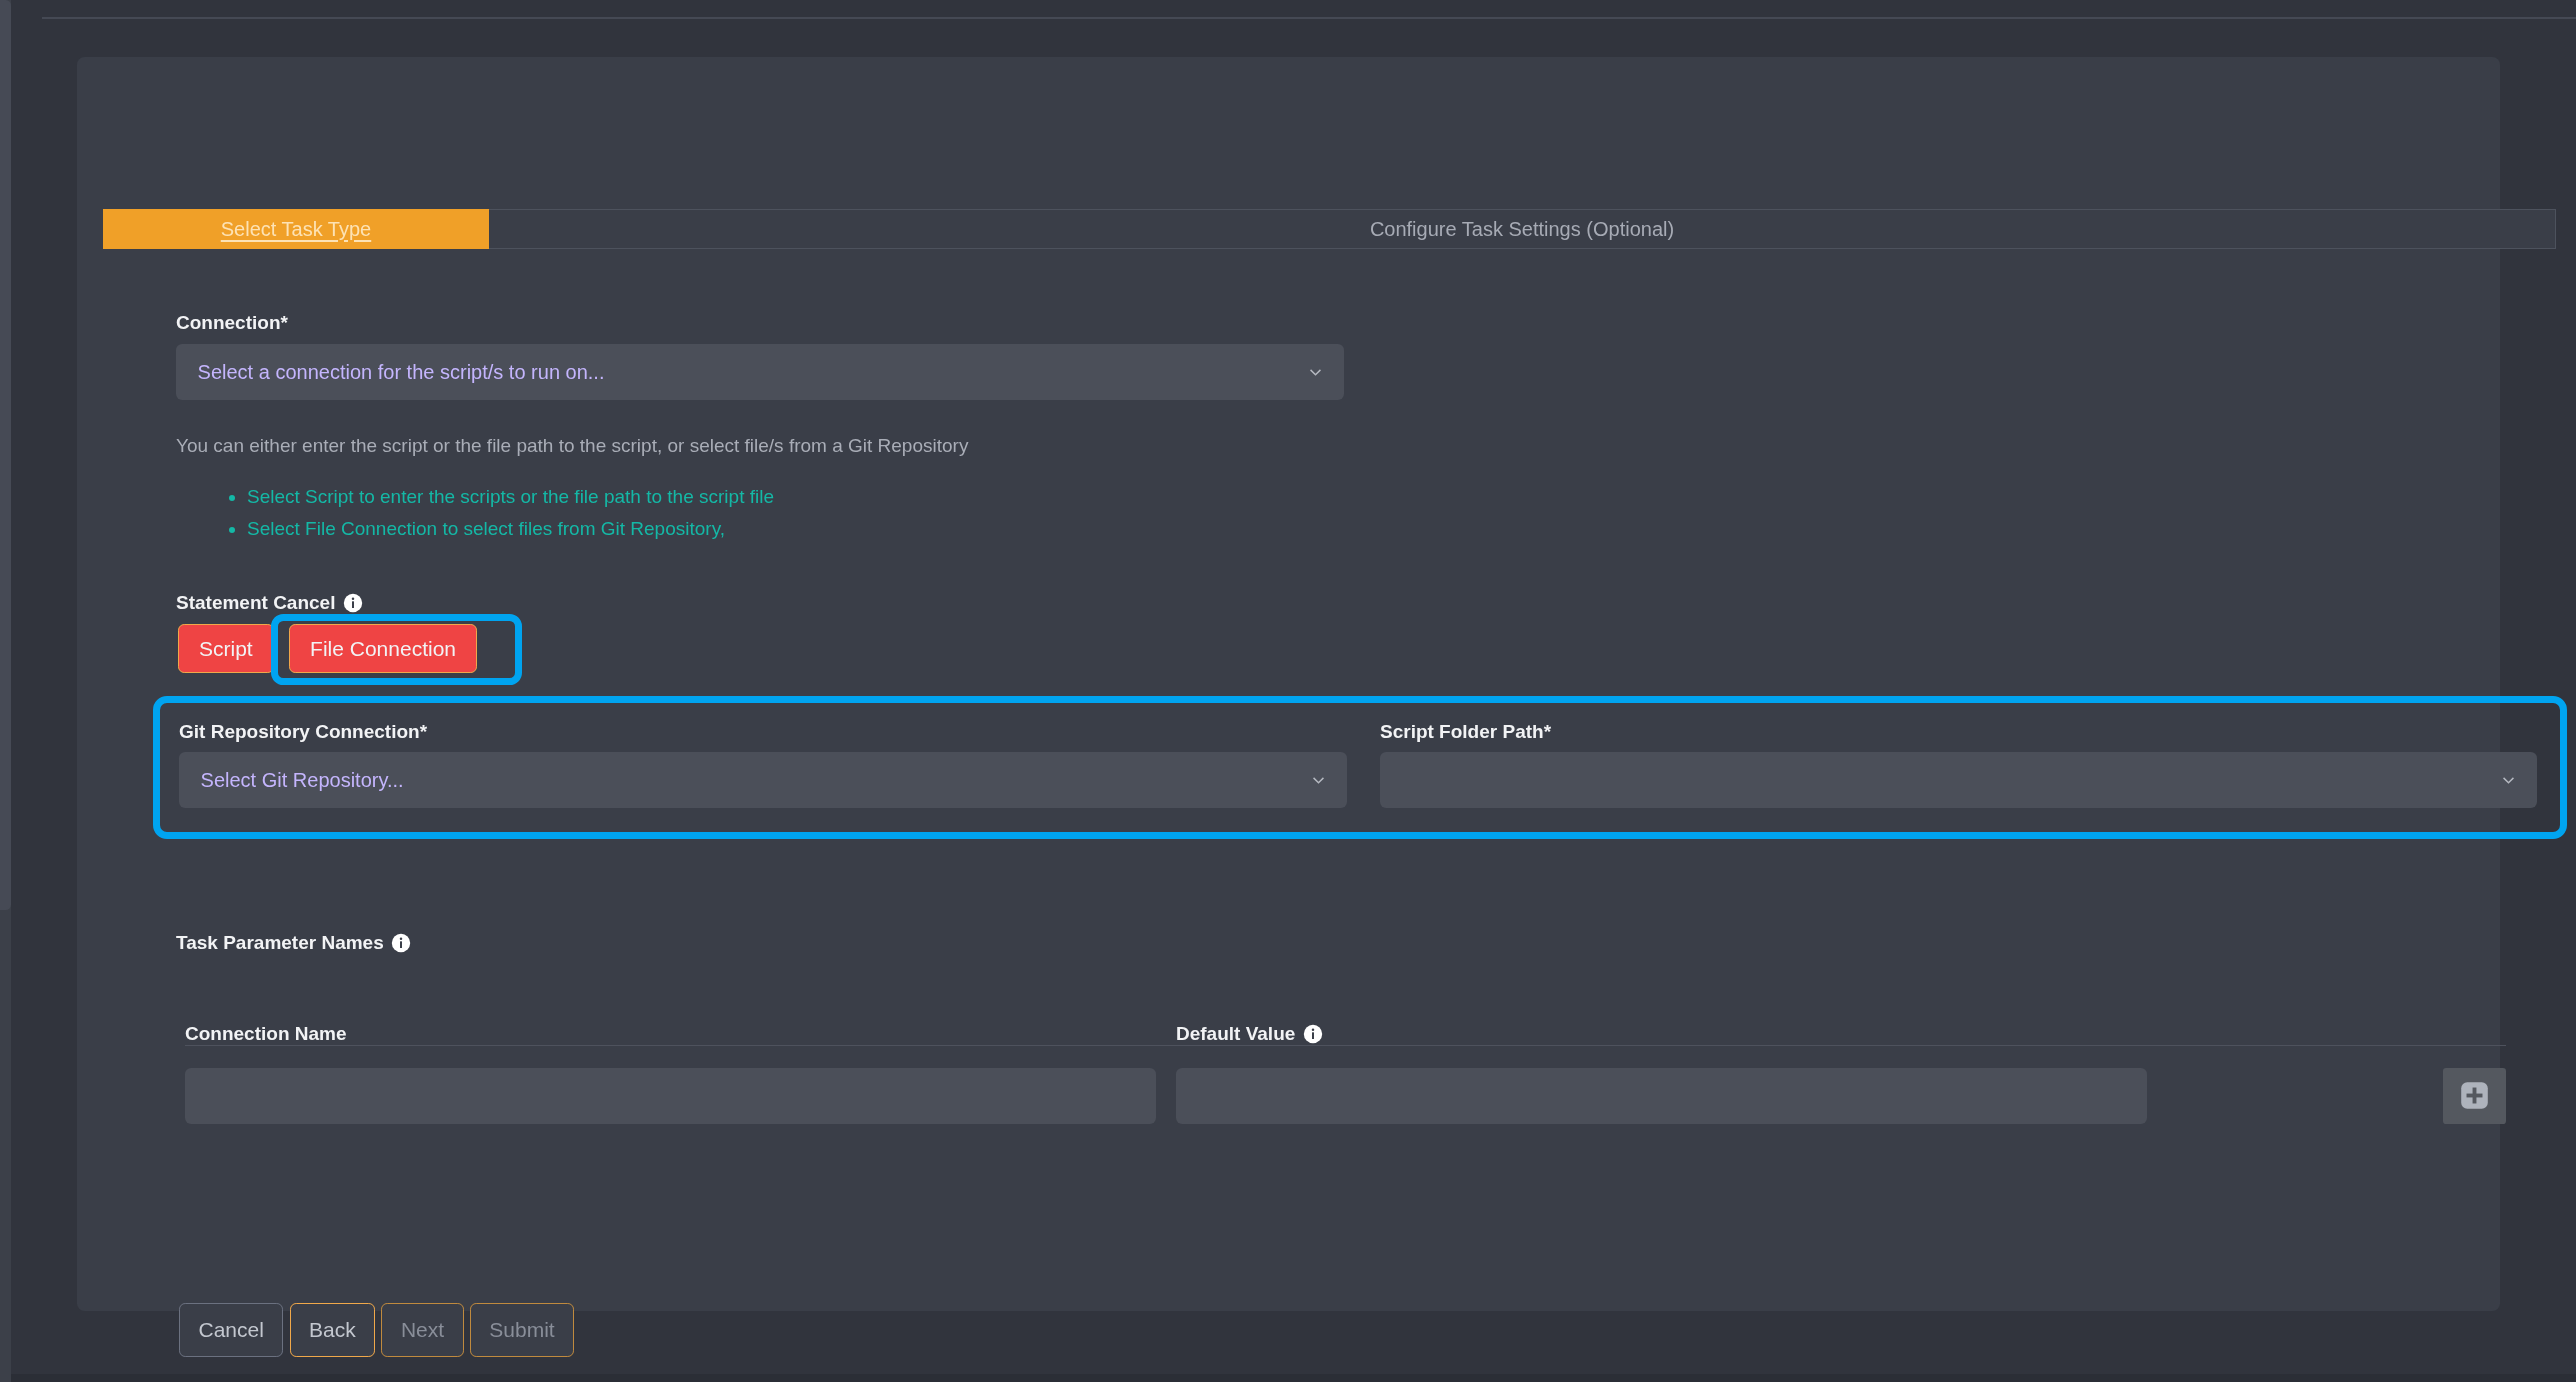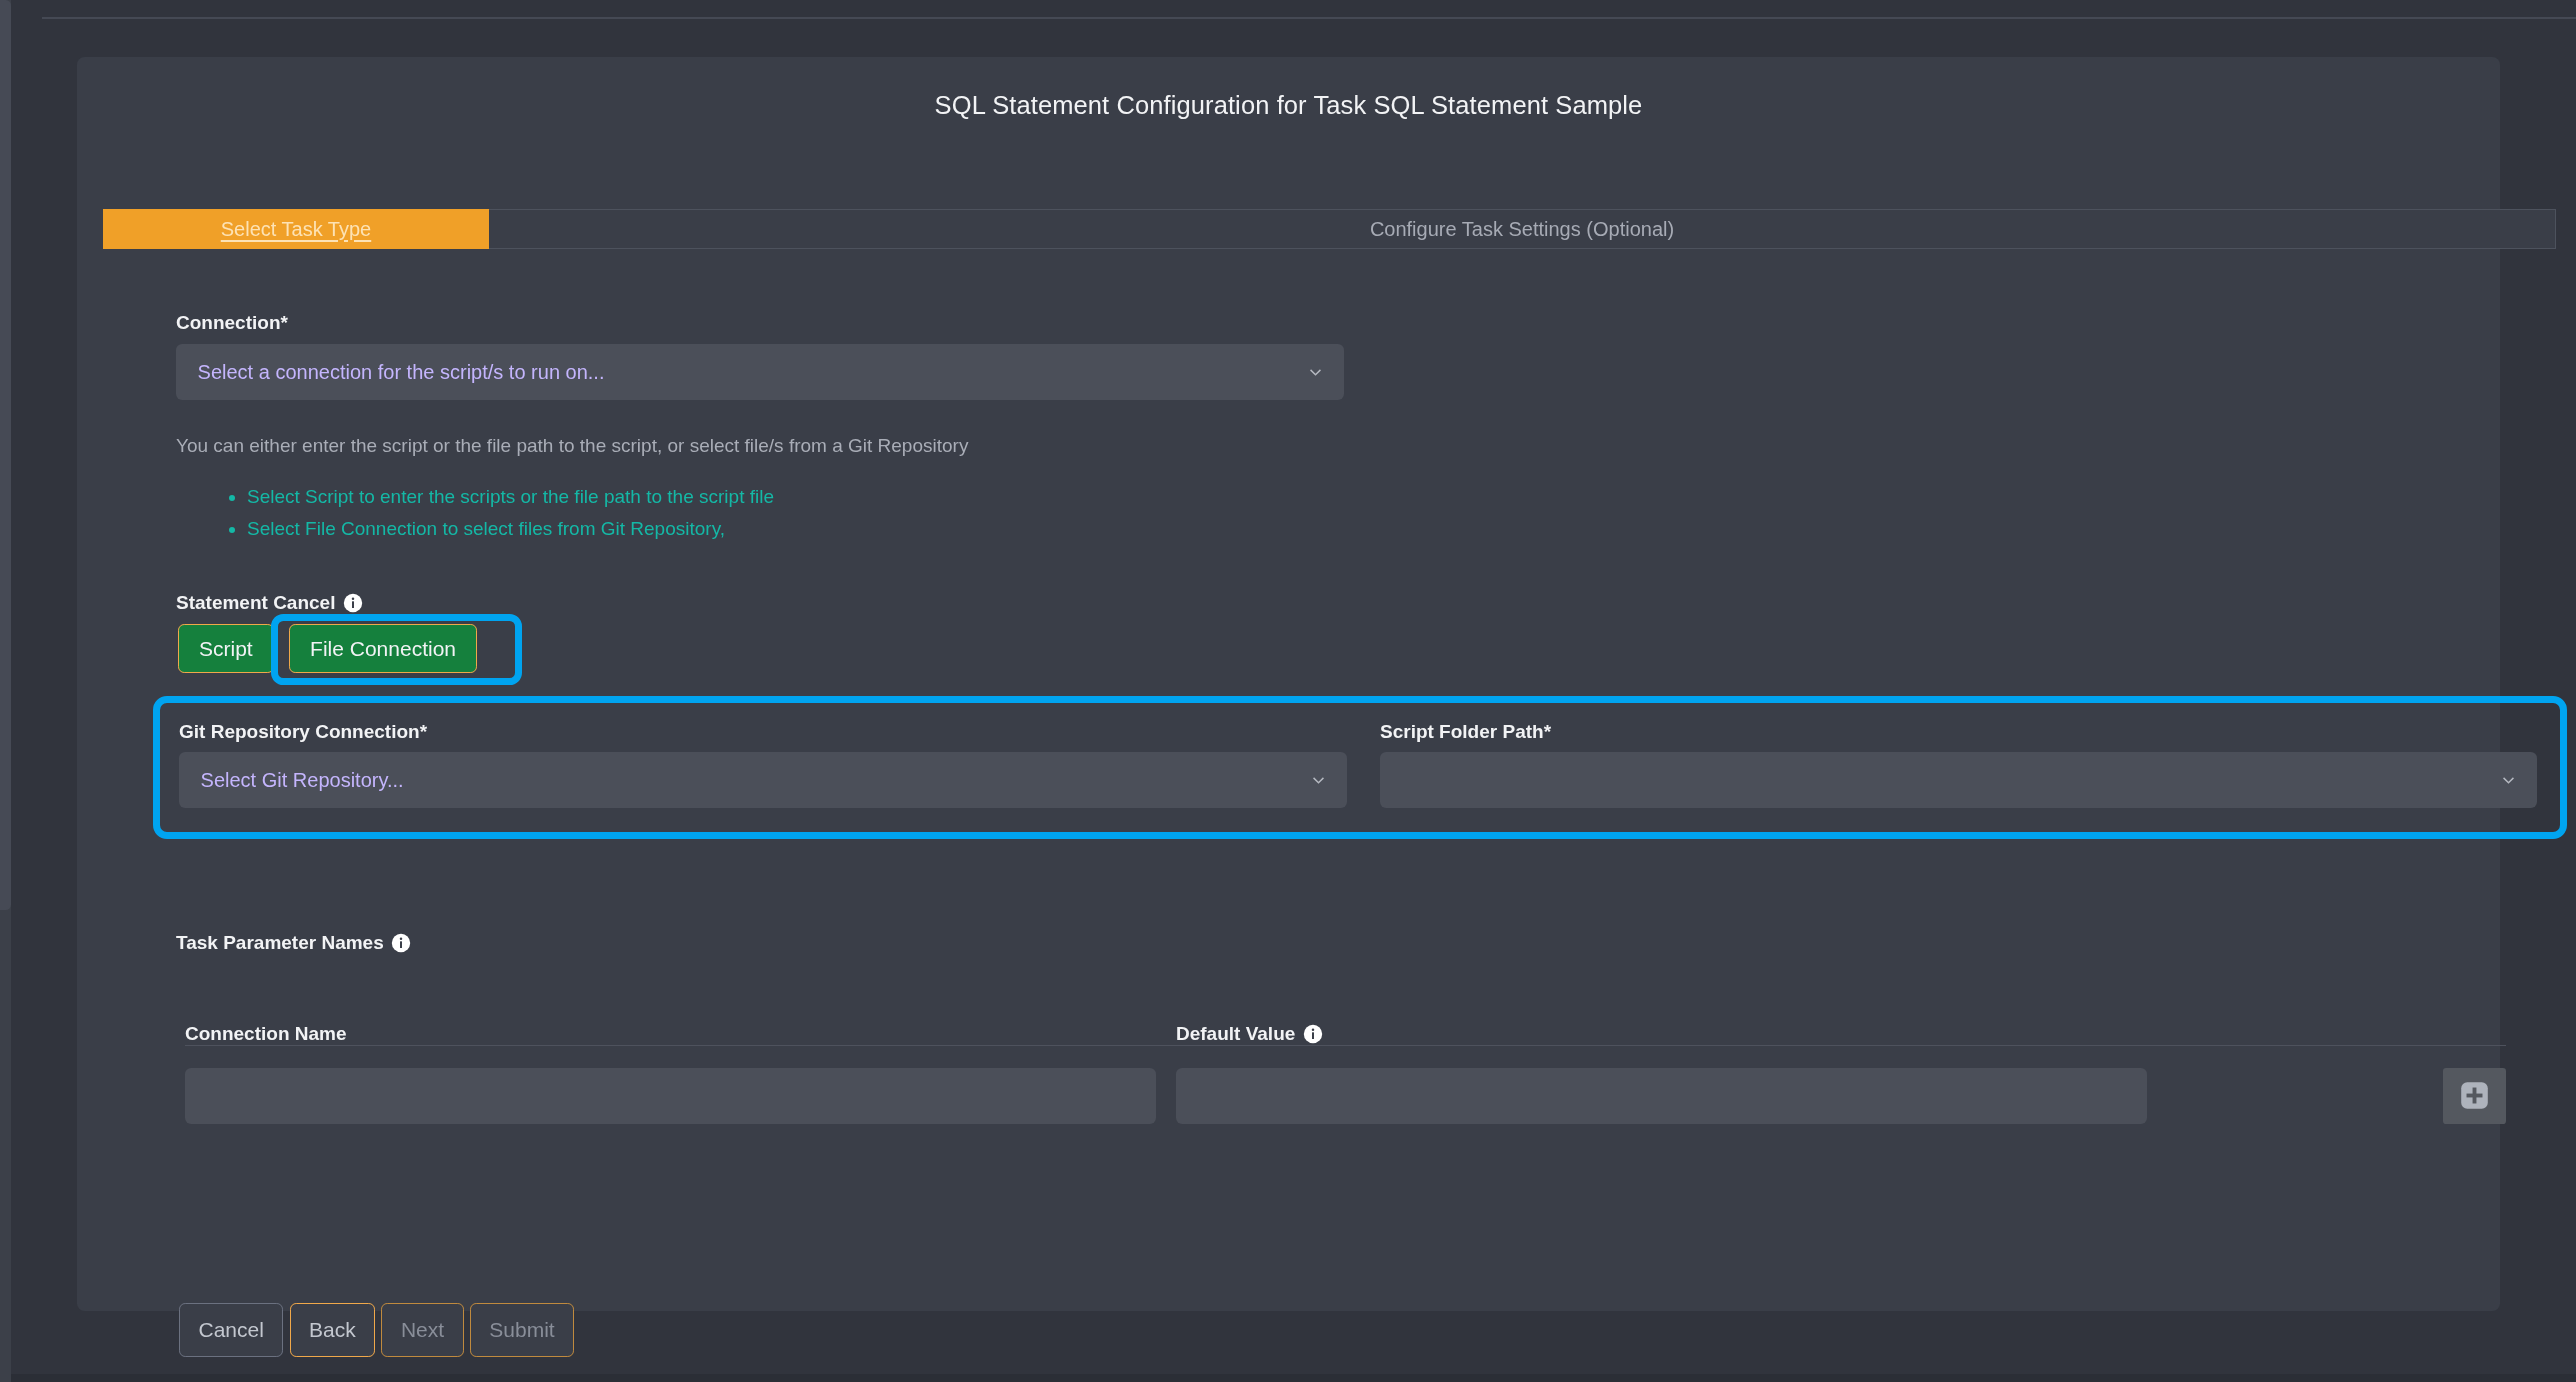--- a/index.html
+++ b/index.html
@@ -152,21 +152,21 @@
   #helper-line { position: absolute; left: 99px; top: 378px; }
   #helper-bullets { position: absolute; left: 99px; top: 423px; width: 1543px; }
 
   
   #statement-source-label { position: absolute; left: 99px; top: 535px; }
   #source-toggle {
     position: absolute; left: 101px; top: 567px;
     display: flex; gap: 15.4px;
   }
   .toggle-btn {
-    background: #15803d;
+    background: #ef4444;
     border: 1.5px solid #f0a84a;
     border-radius: 6.2px;
     color: #f2f3f5;
     font-size: 21px;
     height: 49px;
     padding: 0 20px;
     display: flex; align-items: center;
     cursor: pointer;
   }
 
@@ -269,21 +269,20 @@
 
 <div id="app-root">
 
   <div id="left-rail">
     <div id="left-scroll-thumb"></div>
   </div>
   <div id="top-hairline"></div>
 
   <div id="panel">
 
-    <div id="page-title">SQL Statement Configuration for Task SQL Statement Sample</div>
 
     <div id="stepper">
       <div class="step done" id="step-0">
         <span>Select Task Type</span>
       </div>
       <div class="step todo" id="step-2">
         <span>Configure Task Settings (Optional)</span>
       </div>
     </div>
 

